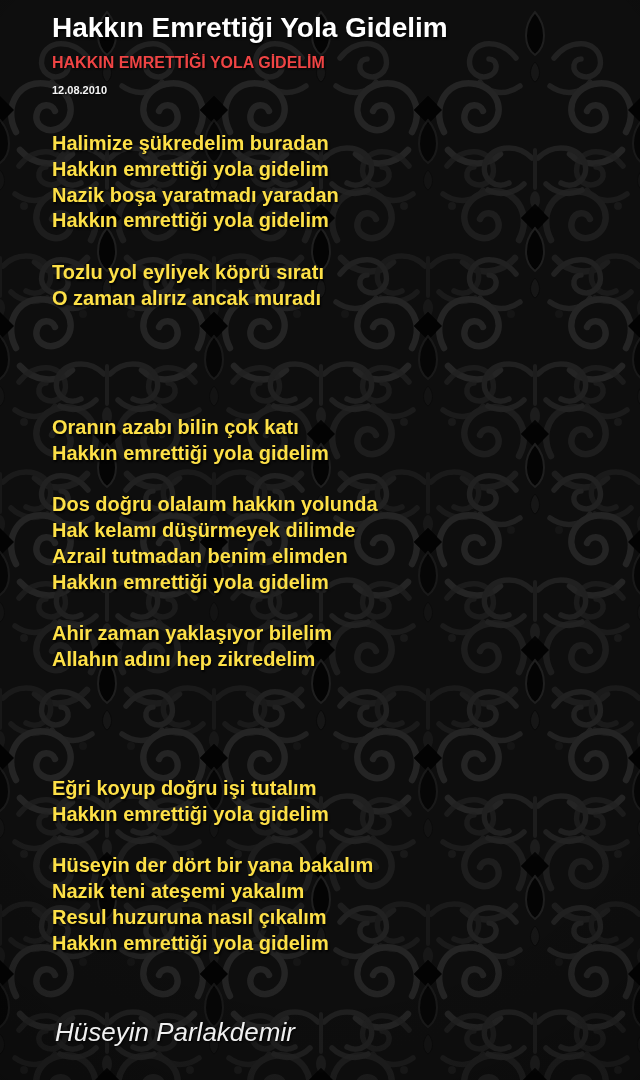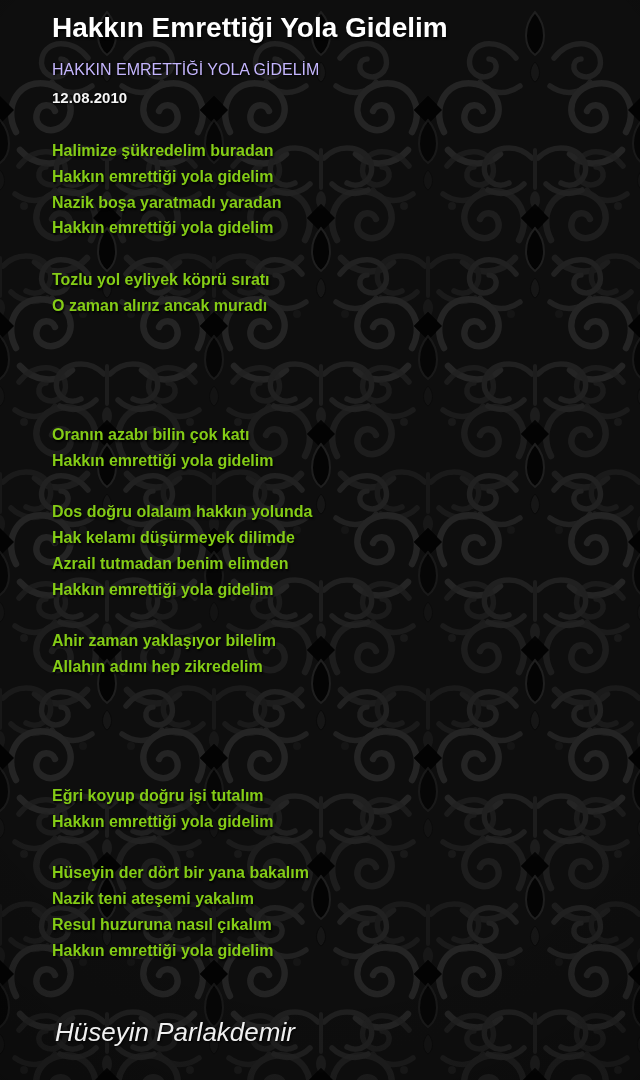--- a/index.html
+++ b/index.html
@@ -42,44 +42,44 @@
   .poem-title {
     font-size: 28px;
     line-height: 36px;
     font-weight: 700;
     margin: 0;
     color: #ffffff;
     text-shadow: 1px 2px 2px rgba(0,0,0,0.85);
     letter-spacing: 0;
   }
   .poem-subtitle {
-    margin-top: 14px;
+    margin-top: 7px;
     font-size: 16px;
     line-height: 20px;
-    font-weight: 400;
-    color: #c4b5fd;
+    font-weight: 700;
+    color: #ef4444;
     text-shadow: 1px 1px 2px rgba(0,0,0,0.85);
   }
   .poem-date {
     margin-top: 8px;
-    font-size: 15px;
+    font-size: 11px;
     line-height: 19px;
     font-weight: 700;
     color: #f5f5f5;
     text-shadow: 1px 1px 2px rgba(0,0,0,0.85);
   }
   .poem-body {
     margin-top: 31px;
   }
   .poem-line {
-    font-size: 16px;
+    font-size: 20px;
     line-height: 25.8px;
     height: 25.8px;
     font-weight: 700;
-    color: #84cc16;
+    color: #fde047;
     white-space: pre;
     text-shadow: 1px 2px 2px rgba(0,0,0,0.9);
   }
   .poem-line.blank { opacity: 0; }
   .author-signature {
     position: absolute;
     top: 1019px;
     left: 55px;
     font-size: 26px;
     line-height: 26px;

